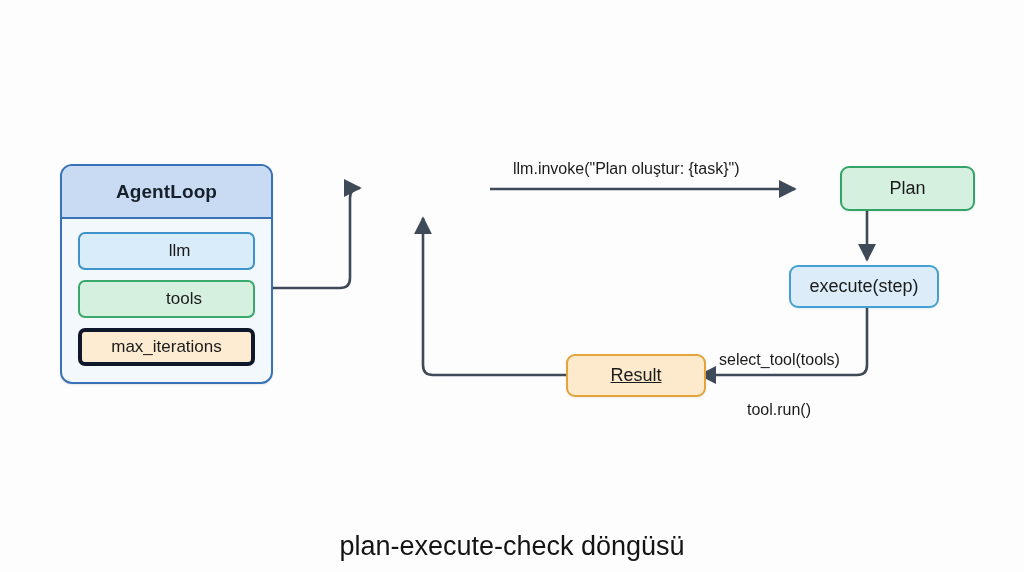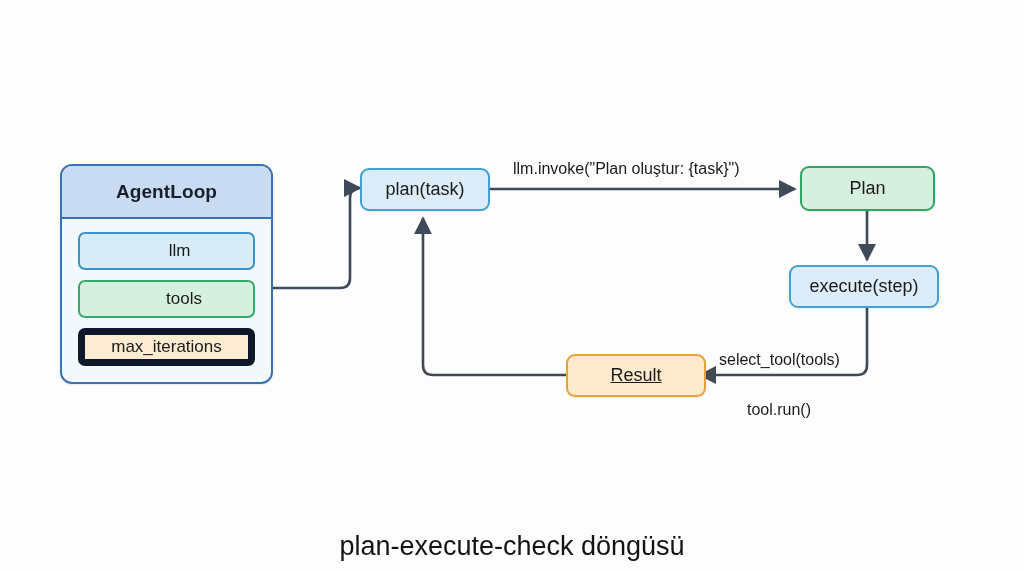--- a/index.html
+++ b/index.html
@@ -73,36 +73,37 @@
     height: 38px;
     border-radius: 7px;
     display: flex;
     align-items: center;
     justify-content: center;
     font-size: 17px;
     box-sizing: border-box;
   }
   .attr-blue   { background: #d8ecf9; border: 2px solid #3d93c9; padding-left: 26px; }
   .attr-green  { background: #d6f0e0; border: 2px solid #3aa86a; padding-left: 35px; }
-  .attr-orange { background: #fdebd2; border: 7px solid #0f172a; }
+  .attr-orange { background: #fdebd2; border: 4px solid #0f172a; }
 
   
   .nd-blue {
     background: #dcedf9;
     border: 2px solid #45a0d2;
     border-radius: 9px;
     font-size: 18px;
     box-shadow: 0 1px 2px rgba(30,50,80,0.08);
   }
   .nd-green {
     background: #d6f0e0;
     border: 2px solid #33a468;
     border-radius: 9px;
     font-size: 18px;
     box-shadow: 0 1px 2px rgba(30,50,80,0.08);
+    margin-left: 40px;
   }
   .nd-orange {
     background: #fdeacd;
     border: 2px solid #e4a33b;
     border-radius: 9px;
     font-size: 18px;
     box-shadow: 0 1px 2px rgba(30,50,80,0.08);
   }
 
   #node-plan-task    { left: 360px; top: 168px; width: 130px; height: 43px; }
@@ -158,21 +159,20 @@
 
   <div class="node class-box">
     <div class="class-header">AgentLoop</div>
     <div class="class-body">
       <div class="attr attr-blue">llm</div>
       <div class="attr attr-green">tools</div>
       <div class="attr attr-orange">max_iterations</div>
     </div>
   </div>
 
-  <div class="node nd-blue" id="node-plan-task">plan(task)</div>
 
   <div class="node nd-green" id="node-plan">Plan</div>
 
   <div class="node nd-blue" id="node-execute-step">execute(step)</div>
 
   <div class="node nd-orange" id="node-result">Result</div>
 
   <div class="edge-label" id="label-invoke">llm.invoke("Plan oluştur: {task}")</div>
 
   <div class="edge-label" id="label-select-tool">select_tool(tools)</div>

